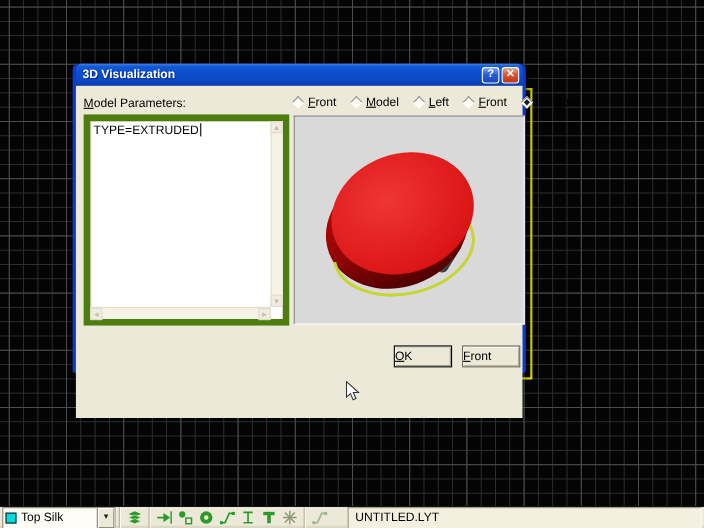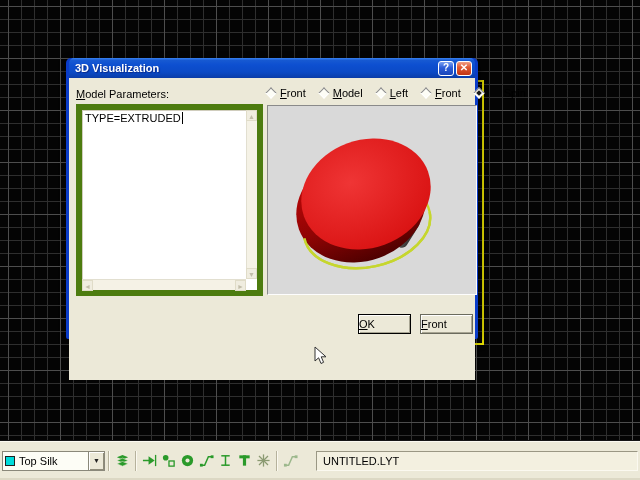--- a/index.html
+++ b/index.html
@@ -94,21 +94,21 @@
     box-shadow:inset 1px 1px 0 #fff, inset -1px -1px 0 #a8a593;
   }
   .btn-ok { left:289px; top:236px; border:1px solid #000; box-shadow:inset 1px 1px 0 #fff, inset -1px -1px 0 #a8a593, inset 0 0 0 1px #6b6b5e; }
   .btn-cancel { left:351px; top:236px; }
 
   
   .cursor { position:absolute; left:314px; top:346px; z-index:10; }
 
   
   .statusbar {
-    position:absolute; left:0; bottom:0; width:640px; height:40px;
+    position:absolute; left:0; bottom:0; width:640px; height:20px;
     background:#ece9d8; z-index:3;
     border-top:1px solid #151515;
     box-shadow:inset 0 1px 0 #fbf9f0, inset 0 -2px 0 #dcd8c4;
     display:flex; align-items:center; padding:0 2px;
   }
   .combo { display:flex; width:103px; height:20px; border:1px solid #8a887a; background:#fdfdf6; align-items:center; }
   .combo .swatch { width:10px; height:10px; background:#00dcdc; border:1px solid #222; margin:0 4px 0 2px; }
   .combo .combo-value { flex:1; }
   .combo .drop-btn {
     width:16px; height:18px; background:#ece9d8; border-left:1px solid #8a887a;

